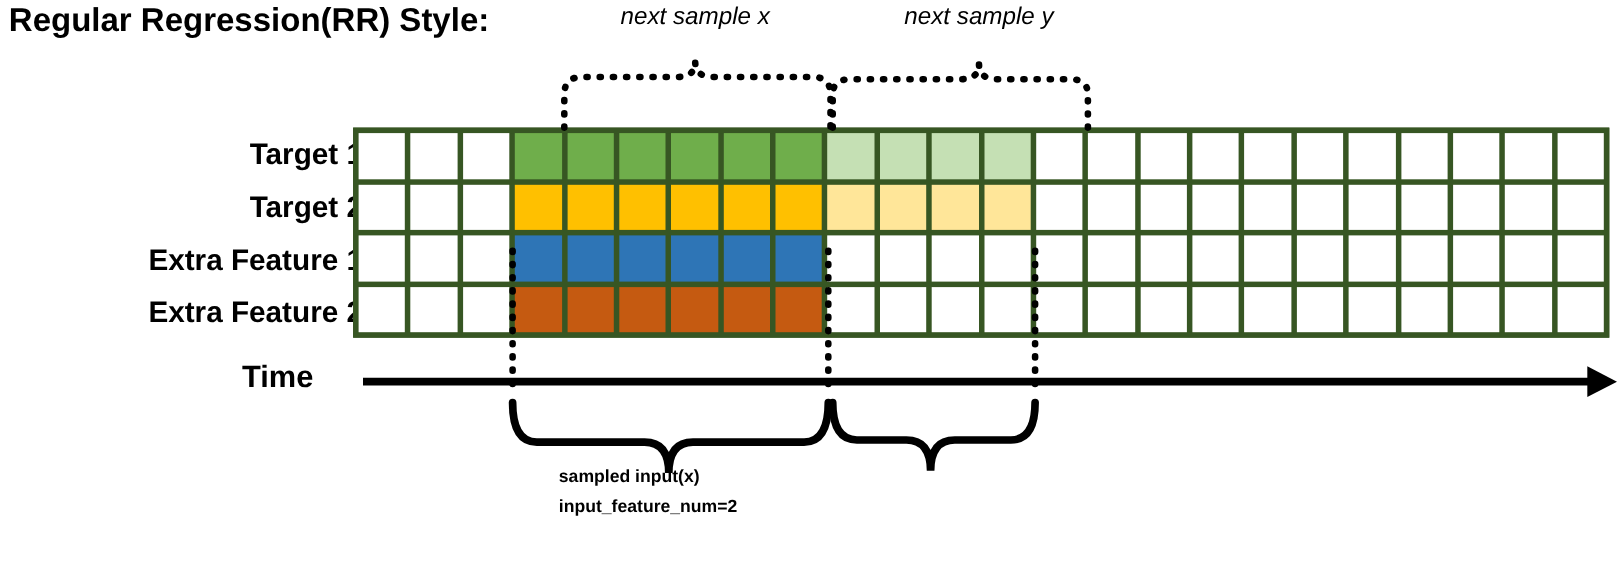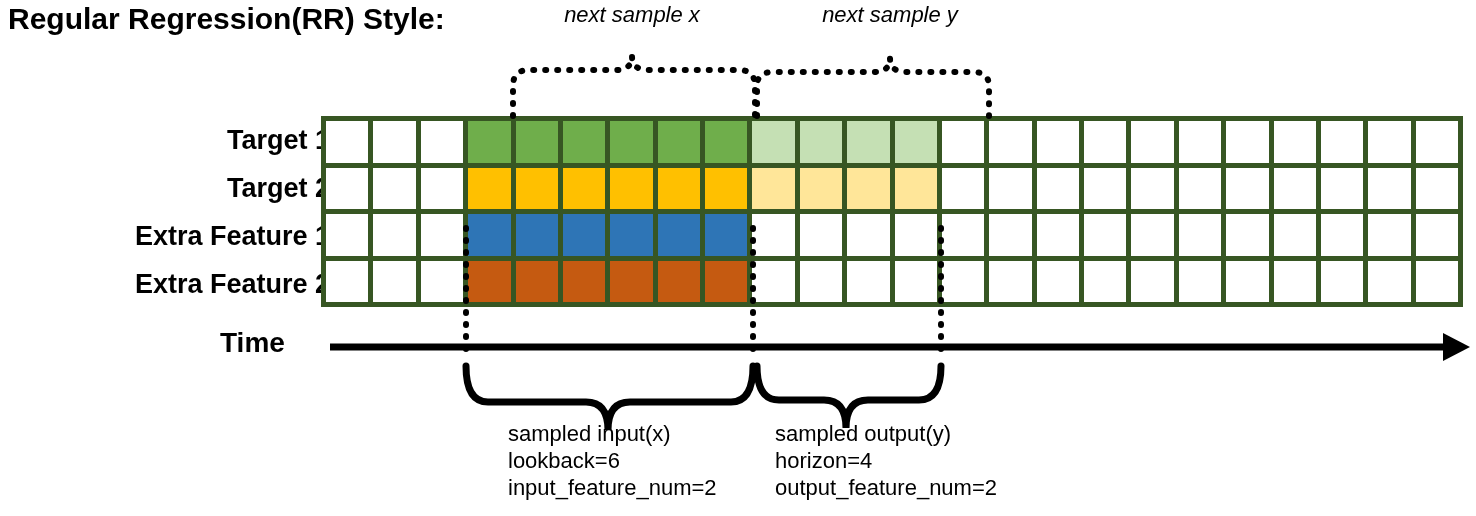--- a/index.html
+++ b/index.html
@@ -90,22 +90,22 @@
     top: 2px;
     font-size: 22px;
     font-style: italic;
     color: #000;
     text-align: center;
     white-space: nowrap;
   }
   .brace-caption {
     position: absolute;
     top: 420px;
-    font-size: 22px;
-    font-weight: 400;
+    font-size: 16px;
+    font-weight: 700;
     color: #000;
     line-height: 27px;
     white-space: nowrap;
   }
   .brace-caption div { white-space: nowrap; }
 </style>
 </head>
 <body>
 
 <div id="stage">
@@ -242,22 +242,16 @@
     <path d="M 757,366 Q 757,400 779,400 L 824,400 Q 846,400 846,428 Q 846,400 868,400 L 919,400 Q 941,400 941,366" fill="none" stroke="#000" stroke-width="7" stroke-linecap="round"></path>
   </svg>
 
   <div class="brace-label-top" style="left:532px;width:200px;">next sample x</div>
   <div class="brace-label-top" style="left:790px;width:200px;">next sample y</div>
 
   <div id="time-label">Time</div>
 
   <div class="brace-caption" style="left:508px;">
     <div>sampled input(x)</div>
-    <div>lookback=6</div>
     <div>input_feature_num=2</div>
   </div>
-  <div class="brace-caption" style="left:775px;">
-    <div>sampled output(y)</div>
-    <div>horizon=4</div>
-    <div>output_feature_num=2</div>
-  </div>
 
 </div>
 
 </body></html>

